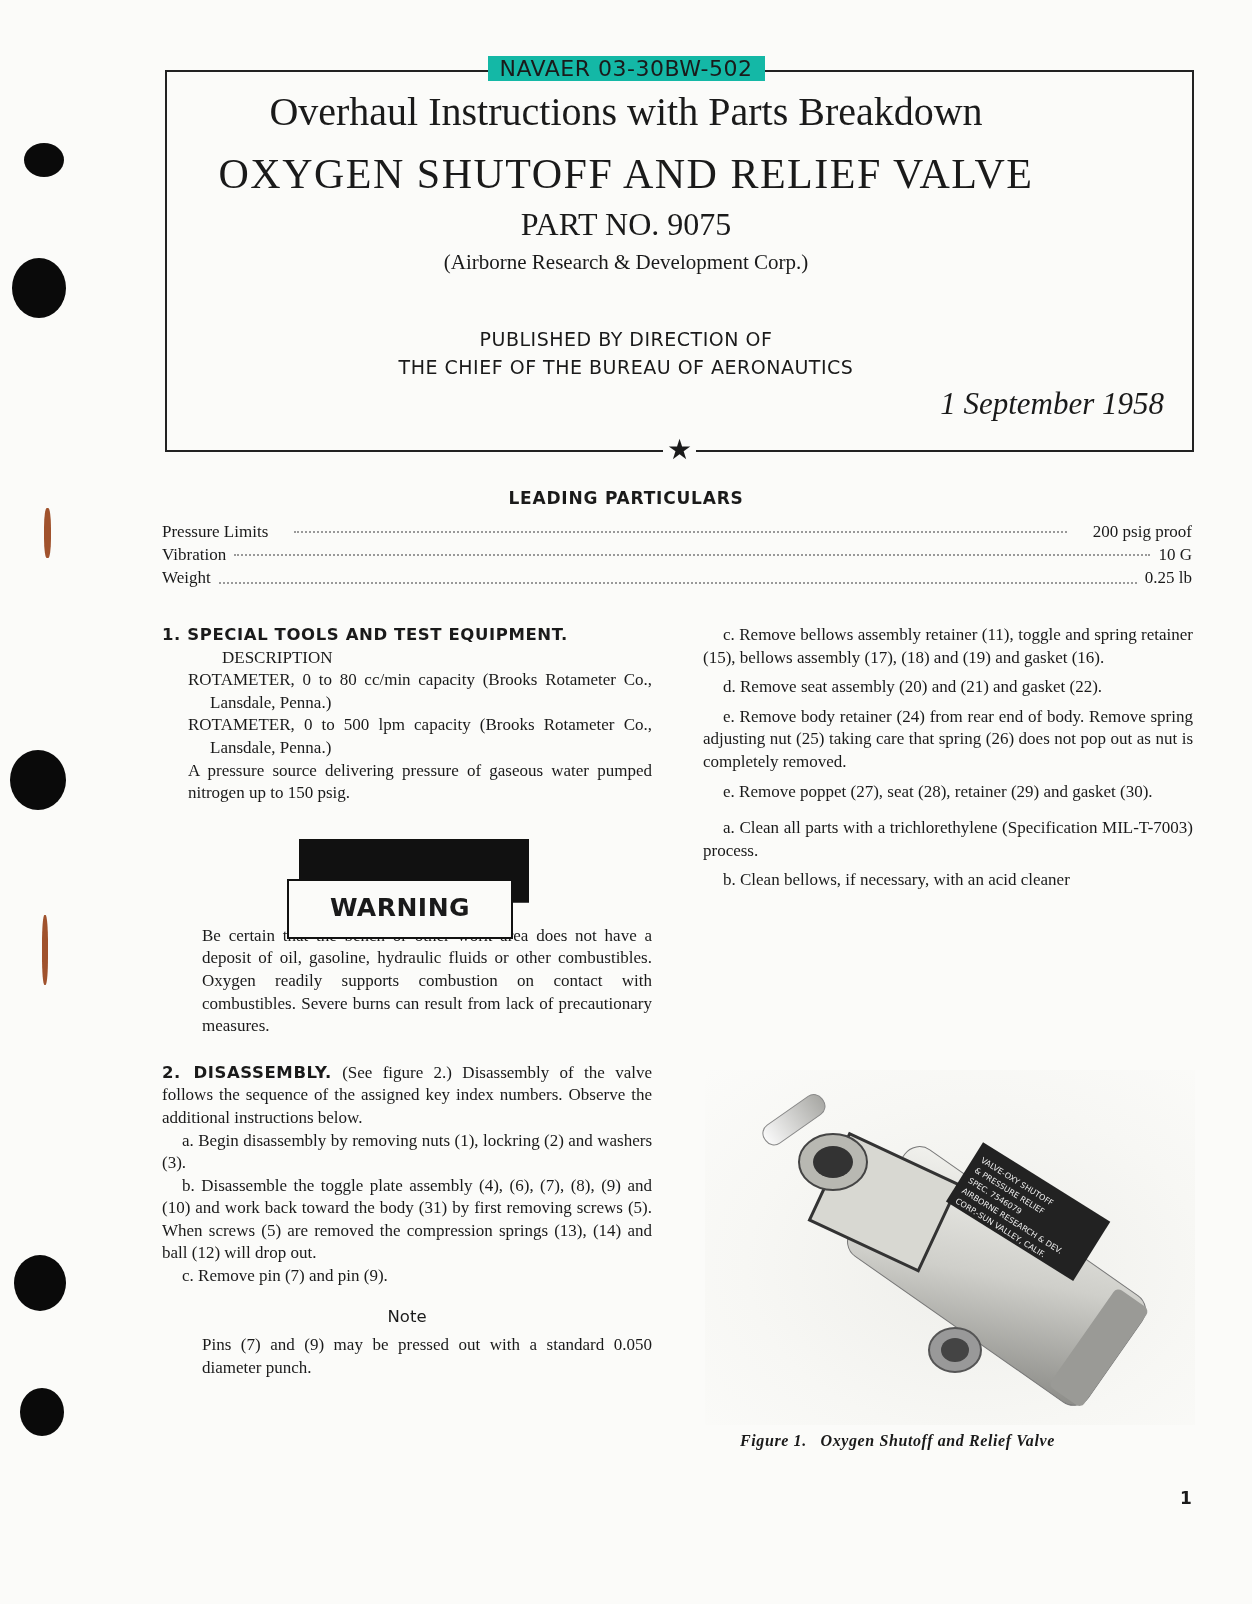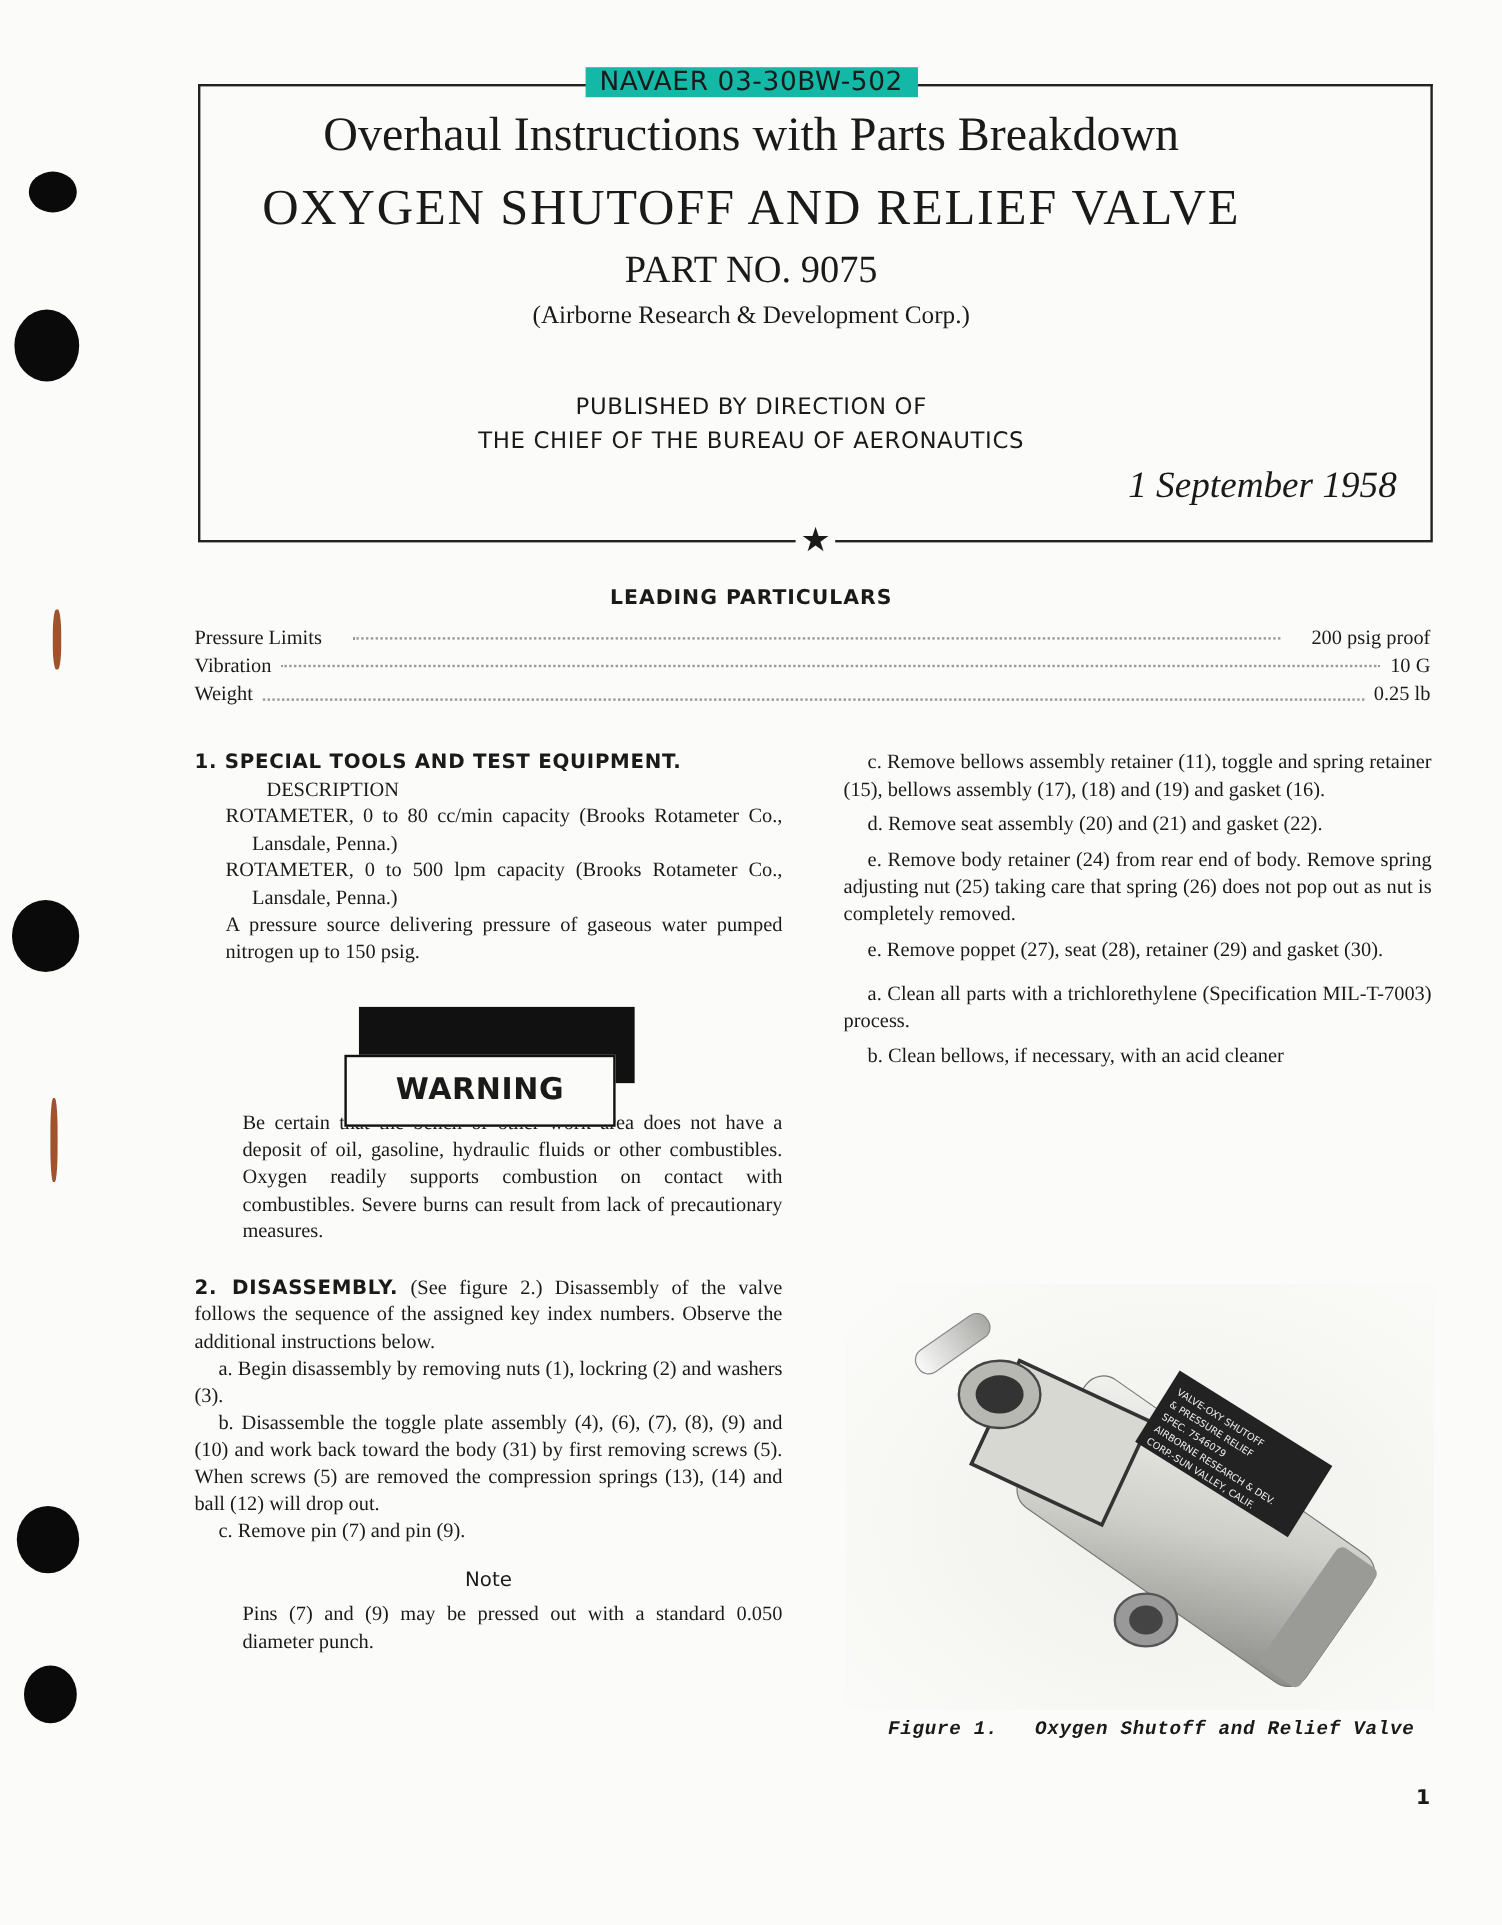--- a/index.html
+++ b/index.html
@@ -86,21 +86,21 @@
       margin: 18px 0 6px 0; padding-left: 0;
     }
     .note-text { margin: 0 0 0 40px; width: 450px; text-align: justify; }
 
     .photo {
       position: absolute; left: 705px; top: 1070px; width: 490px; height: 355px;
       background: radial-gradient(ellipse at 55% 55%, #eeeeea 0%, #f7f7f4 60%, #fbfbf9 100%);
     }
     .caption {
       position: absolute; top: 1432px; left: 740px; width: 420px;
-      font-family: Liberation Mono, monospace; font-weight: bold; font-style: italic; font-size: 16px; letter-spacing: 0.6px;
+      font-family: Liberation Serif, serif; font-weight: bold; font-style: italic; font-size: 16px; letter-spacing: 0.6px;
       white-space: nowrap;
     }
     .page-num { position: absolute; top: 1488px; left: 1180px; font-family: "DejaVu Sans", sans-serif; font-weight: bold; font-size: 17px; }
   </style>
 </head>
 <body>
 
 <div class="hole" style="left:24px;top:143px;width:40px;height:34px;"></div>
 <div class="hole" style="left:12px;top:258px;width:54px;height:60px;"></div>
 <div class="hole" style="left:10px;top:750px;width:56px;height:60px;"></div>

